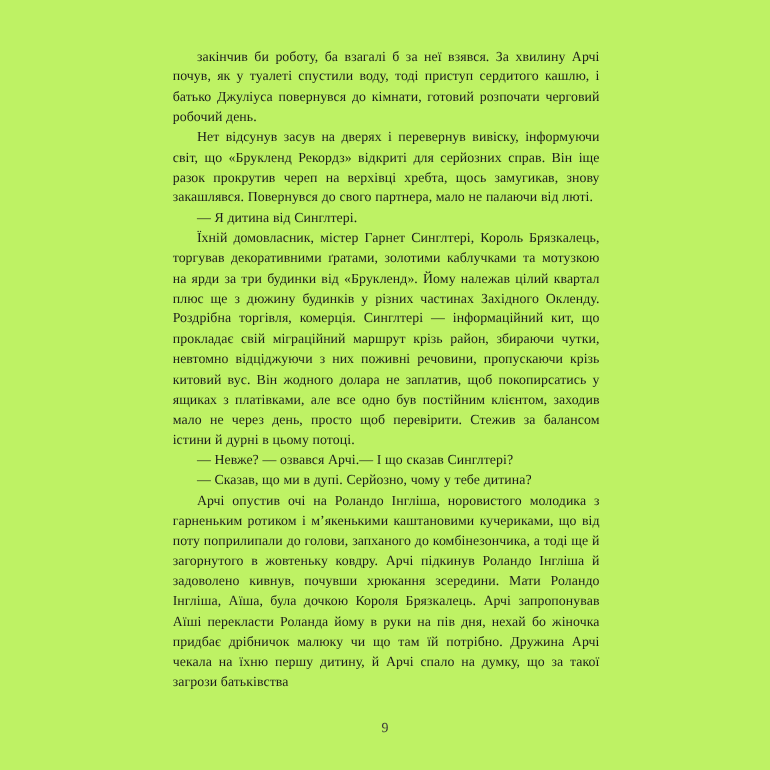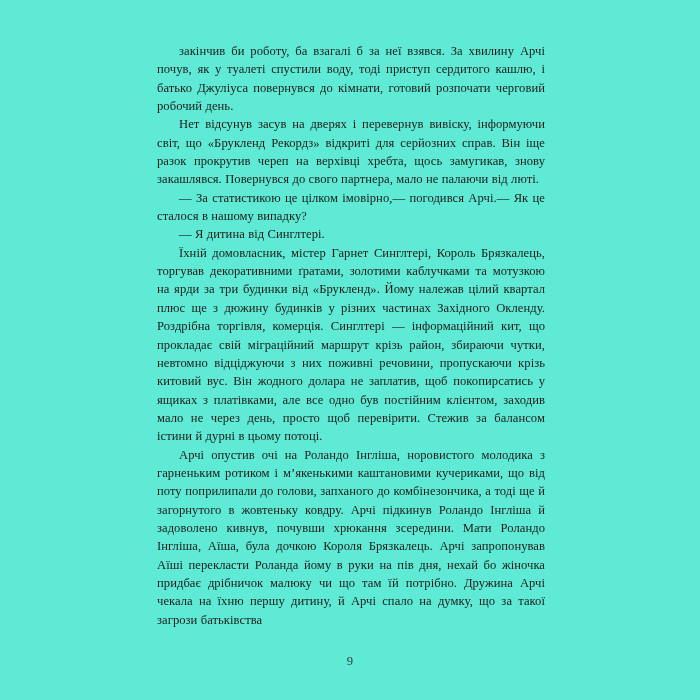--- a/index.html
+++ b/index.html
@@ -13,21 +13,21 @@
     background: #ffffff;
     font-family: "Liberation Serif", "DejaVu Serif", serif;
     color: #1b1b1b;
     overflow: hidden;
   }
 
   #page {
     position: relative;
     width: 700px;
     height: 700px;
-    background: #5eead4;
+    background: #bef264;
   }
 
   
   #text-block {
     position: absolute;
     left: 157px;
     top: 42px;
     width: 388px;
   }
 
@@ -67,21 +67,22 @@
   }
 </style>
 </head>
 <body>
 
 <div id="page">
 
   <div id="text-block">
     <p class="para">закінчив би роботу, ба взагалі б за неї взявся. За хвилину Арчі почув, як у туалеті спустили воду, тоді приступ сердитого кашлю, і батько Джуліуса повернувся до кімнати, готовий розпочати черговий робочий день.</p>
     <p class="para">Нет відсунув засув на дверях і перевернув вивіску, інформуючи світ, що «Брукленд Рекордз» відкриті для серйозних справ. Він іще разок прокрутив череп на верхівці хребта, щось замугикав, знову закашлявся. Повернувся до свого партнера, мало не палаючи від люті.</p>
-    <p class="para dialogue">— За статистикою це цілком імовірно,— погодився Арчі.— Як це сталося в нашому випадку?</p>
     <p class="para dialogue">— Я дитина від Синглтері.</p>
     <p class="para">Їхній домовласник, містер Гарнет Синглтері, Король Брязкалець, торгував декоративними ґратами, золотими каблучками та мотузкою на ярди за три будинки від «Брукленд». Йому належав цілий квартал плюс ще з дюжину будинків у різних частинах Західного Окленду. Роздрібна торгівля, комерція. Синглтері — інформаційний кит, що прокладає свій міграційний маршрут крізь район, збираючи чутки, невтомно відціджуючи з них поживні речовини, пропускаючи крізь китовий вус. Він жодного долара не заплатив, щоб покопирсатись у ящиках з платівками, але все одно був постійним клієнтом, заходив мало не через день, просто щоб перевірити. Стежив за балансом істини й дурні в цьому потоці.</p>
+    <p class="para dialogue">— Невже? — озвався Арчі.— І що сказав Синглтері?</p>
+    <p class="para dialogue">— Сказав, що ми в дупі. Серйозно, чому у тебе дитина?</p>
     <p class="para">Арчі опустив очі на Роландо Інгліша, норовистого молодика з гарненьким ротиком і м’якенькими каштановими кучериками, що від поту поприлипали до голови, запханого до комбінезончика, а тоді ще й загорнутого в жовтеньку ковдру. Арчі підкинув Роландо Інгліша й задоволено кивнув, почувши хрюкання зсередини. Мати Роландо Інгліша, Аїша, була дочкою Короля Брязкалець. Арчі запропонував Аїші перекласти Роланда йому в руки на пів дня, нехай бо жіночка придбає дрібничок малюку чи що там їй потрібно. Дружина Арчі чекала на їхню першу дитину, й Арчі спало на думку, що за такої загрози батьківства</p>
   </div>
 
   <div id="page-number">9</div>
 
 </div>
 
 </body></html>

